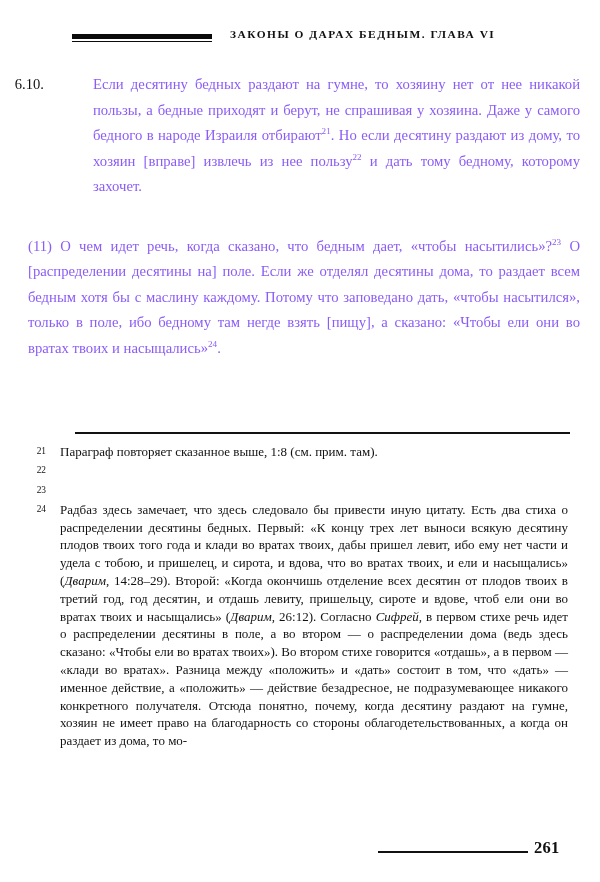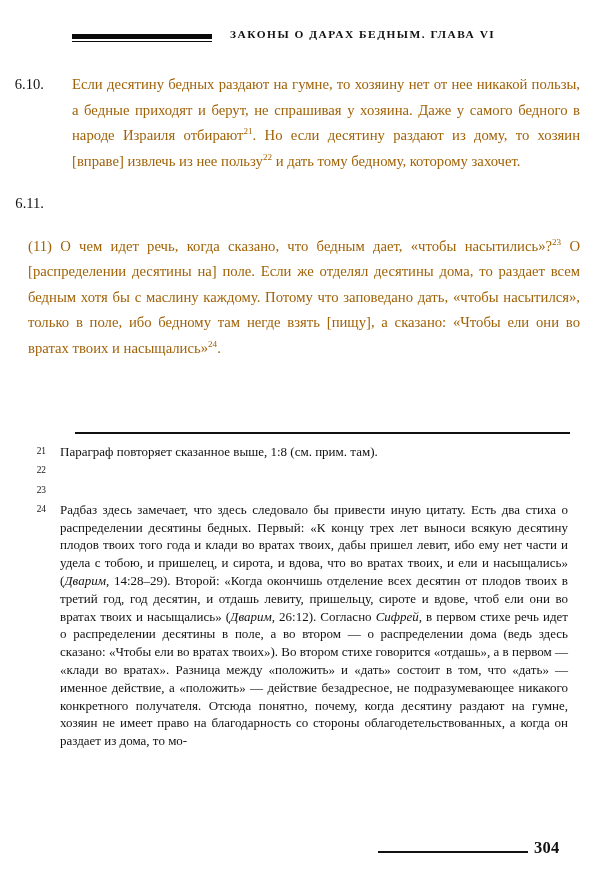--- a/index.html
+++ b/index.html
@@ -70,20 +70,21 @@
   .body-block {
     position: absolute;
     left: 0;
     top: 72px;
     width: 600px;
   }
   .para {
     position: relative;
     display: flex;
     margin-bottom: 17px;
+    gap: 21px;
   }
   .para-num {
     width: 44px;
     flex: 0 0 44px;
     text-align: right;
     font-size: 14.6px;
     line-height: 25.5px;
     padding-right: 0;
     color: #111;
     font-variant-numeric: oldstyle-nums;
@@ -91,21 +92,21 @@
   }
   .para-text {
     flex: 1 1 auto;
     margin-left: 28px;
     margin-right: 20px;
     font-size: 14.7px;
     line-height: 25.5px;
     text-align: justify;
     text-justify: inter-word;
     hyphens: manual;
-    color: #a16207;
+    color: #8b5cf6;
   }
   .para-text sup {
     font-size: 0.62em;
     vertical-align: super;
     line-height: 0;
   }
 
   
   .fn-rule {
     position: absolute;
@@ -184,21 +185,20 @@
   </div>
 
   <div class="body-block">
 
     <div class="para">
       <div class="para-num">6.10.</div>
       <div class="para-text">Если десятину бедных раздают на гумне, то хозяину нет от нее никакой пользы, а бедные приходят и берут, не спрашивая у хозяина. Даже у самого бедного в народе Израиля отбирают<sup>21</sup>. Но если десятину раздают из дому, то хозяин [вправе] извлечь из нее пользу<sup>22</sup> и дать тому бедному, которому захочет.</div>
     </div>
 
     <div class="para">
-      <div class="para-num">6.11.</div>
     </div>
 
     <div class="para">
       <div class="para-text">(11) О чем идет речь, когда сказано, что бедным дает, «чтобы насытились»?<sup>23</sup> О [распределении десятины на] поле. Если же отделял десятины дома, то раздает всем бедным хотя бы с маслину каждому. Потому что заповедано дать, «чтобы насытился», только в поле, ибо бедному там негде взять [пищу], а сказано: «Чтобы ели они во вратах твоих и насыщались»<sup>24</sup>.</div>
     </div>
 
   </div>
 
   <div class="fn-rule"></div>
 
@@ -218,15 +218,15 @@
     </div>
 
     <div class="fn">
       <div class="fn-num">24</div>
       <div class="fn-body">Радбаз здесь замечает, что здесь следовало бы привести иную цитату. Есть два стиха о распределении десятины бедных. Первый: «К концу трех лет выноси всякую десятину плодов твоих того года и клади во вратах твоих, дабы пришел левит, ибо ему нет части и удела с тобою, и пришелец, и сирота, и вдова, что во вратах твоих, и ели и насыщались» (<i>Дварим</i>, 14:28–29). Второй: «Когда окончишь отделение всех десятин от плодов твоих в третий год, год десятин, и отдашь левиту, пришельцу, сироте и вдове, чтоб ели они во вратах твоих и насыщались» (<i>Дварим</i>, 26:12). Согласно <i>Сифрей</i>, в первом стихе речь идет о распределении десятины в поле, а во втором — о распределении дома (ведь здесь сказано: «Чтобы ели во вратах твоих»). Во втором стихе говорится «отдашь», а в первом — «клади во вратах». Разница между «положить» и «дать» состоит в том, что «дать» — именное действие, а «положить» — действие безадресное, не подразумевающее никакого конкретного получателя. Отсюда понятно, почему, когда десятину раздают на гумне, хозяин не имеет право на благодарность со стороны облагодетельствованных, а когда он раздает из дома, то мо-</div>
     </div>
 
   </div>
 
   <div class="folio-rule"></div>
-  <div class="folio-num">304</div>
+  <div class="folio-num">261</div>
 
 </div>
 
 </body></html>

